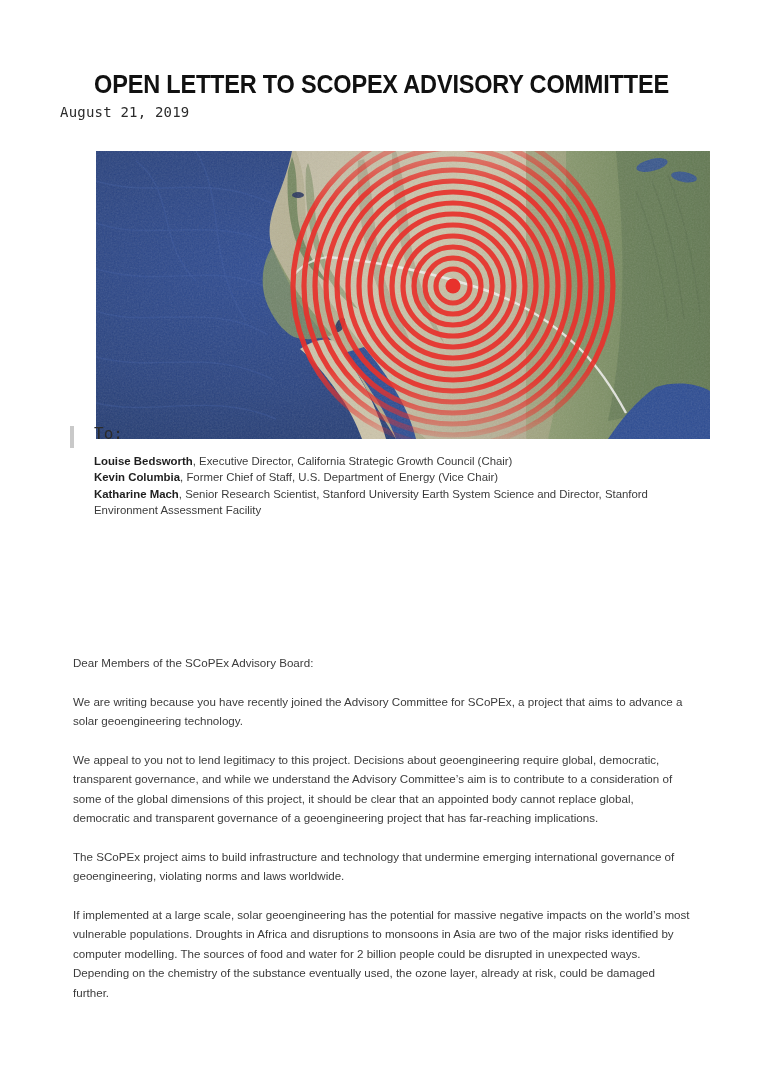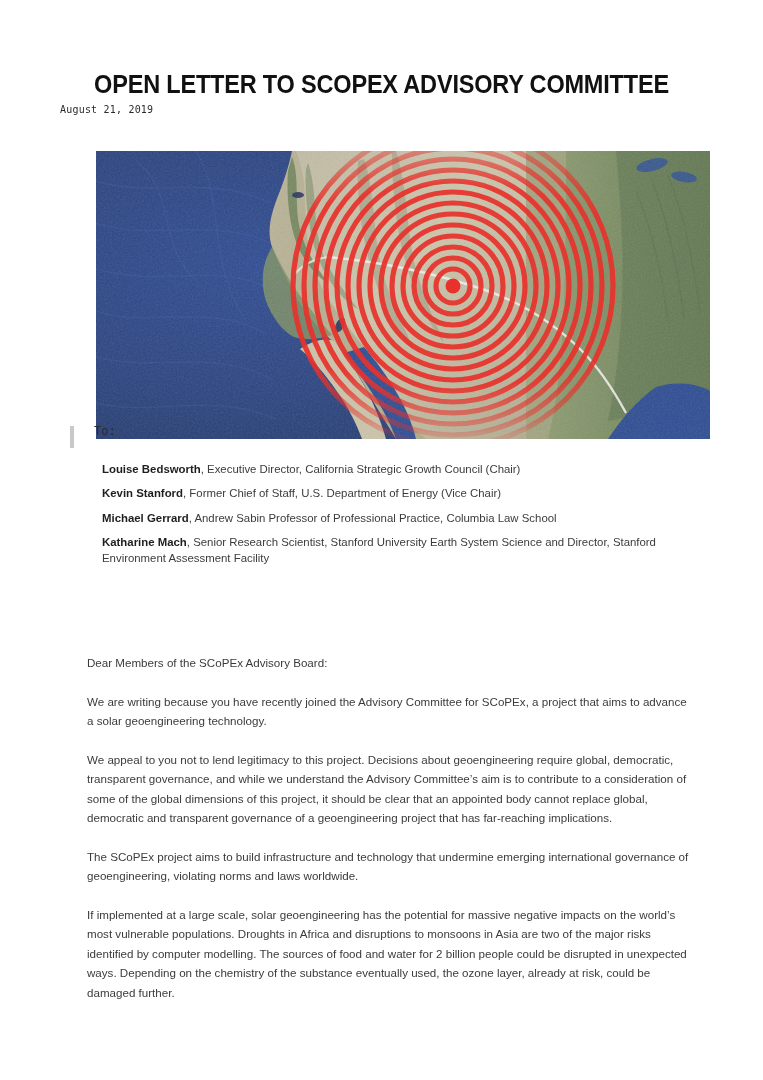--- a/index.html
+++ b/index.html
@@ -38,21 +38,21 @@
     line-height: 1.1;
     transform: scaleX(0.94);
   }
 
   
   .doc-date {
     position: absolute;
     left: 60px;
     top: 104px;
     font-family: "DejaVu Sans Mono", "Liberation Mono", monospace;
-    font-size: 10px;
+    font-size: 14px;
     color: #2b2b2b;
     letter-spacing: 0.2px;
   }
 
   
   .map-figure {
     position: absolute;
     left: 56px;
     top: 135px;
     width: 614px;
@@ -80,55 +80,55 @@
   .to-bar {
     position: absolute;
     left: 0;
     top: 2px;
     width: 4px;
     height: 22px;
     background: #c9c9c9;
   }
   .to-label {
     font-family: "DejaVu Sans Mono", "Liberation Mono", monospace;
-    font-size: 12px;
+    font-size: 16px;
     color: #2b2b2b;
   }
 
   
   .recipients {
     position: absolute;
     left: 94px;
     top: 453px;
     width: 580px;
     font-size: 11.4px;
     line-height: 16.3px;
     color: #3b3b3b;
   }
   .recipient {
-    margin: 8px;
+    margin: 0;
   }
   .recipient b {
     font-weight: bold;
     color: #1e1e1e;
   }
 
   
   .letter-body {
     position: absolute;
     left: 71px;
     top: 653px;
     width: 620px;
     font-size: 11.6px;
     line-height: 19.5px;
     color: #3b3b3b;
     text-align: left;
   }
   .letter-body p {
-    margin: 0 0 19px 16px;
+    margin: 0 0 19px 2px;
   }
 </style>
 </head>
 <body>
 
 <div class="page">
 
   <h1 class="doc-title">OPEN LETTER TO SCOPEX ADVISORY COMMITTEE</h1>
 
   <div class="doc-date">August 21, 2019</div>
@@ -289,22 +289,21 @@
     </svg>
   </figure>
 
   <div class="to-block">
     <div class="to-bar"></div>
     <div class="to-label">To:</div>
   </div>
 
   <div class="recipients">
       <p class="recipient"><b>Louise Bedsworth</b><span>, Executive Director, California Strategic Growth Council (Chair)</span></p>
-      <p class="recipient"><b>Kevin Stanford</b><span>, Former Chief of Staff, U.S. Department of Energy (Vice Chair)</span></p>
-      <p class="recipient"><b>Michael Gerrard</b><span>, Andrew Sabin Professor of Professional Practice, Columbia Law School</span></p>
+      <p class="recipient"><b>Kevin Columbia</b><span>, Former Chief of Staff, U.S. Department of Energy (Vice Chair)</span></p>
       <p class="recipient"><b>Katharine Mach</b><span>, Senior Research Scientist, Stanford University Earth System Science and Director, Stanford Environment Assessment Facility</span></p>
     </div>
 
   <div class="letter-body">
       <p>Dear Members of the SCoPEx Advisory Board:</p>
       <p>We are writing because you have recently joined the Advisory Committee for SCoPEx, a project that aims to advance a solar geoengineering technology.</p>
       <p>We appeal to you not to lend legitimacy to this project. Decisions about geoengineering require global, democratic, transparent governance, and while we understand the Advisory Committee’s aim is to contribute to a consideration of some of the global dimensions of this project, it should be clear that an appointed body cannot replace global, democratic and transparent governance of a geoengineering project that has far-reaching implications.</p>
       <p>The SCoPEx project aims to build infrastructure and technology that undermine emerging international governance of geoengineering, violating norms and laws worldwide.</p>
       <p>If implemented at a large scale, solar geoengineering has the potential for massive negative impacts on the world’s most vulnerable populations. Droughts in Africa and disruptions to monsoons in Asia are two of the major risks identified by computer modelling. The sources of food and water for 2 billion people could be disrupted in unexpected ways. Depending on the chemistry of the substance eventually used, the ozone layer, already at risk, could be damaged further.</p>
     </div>

